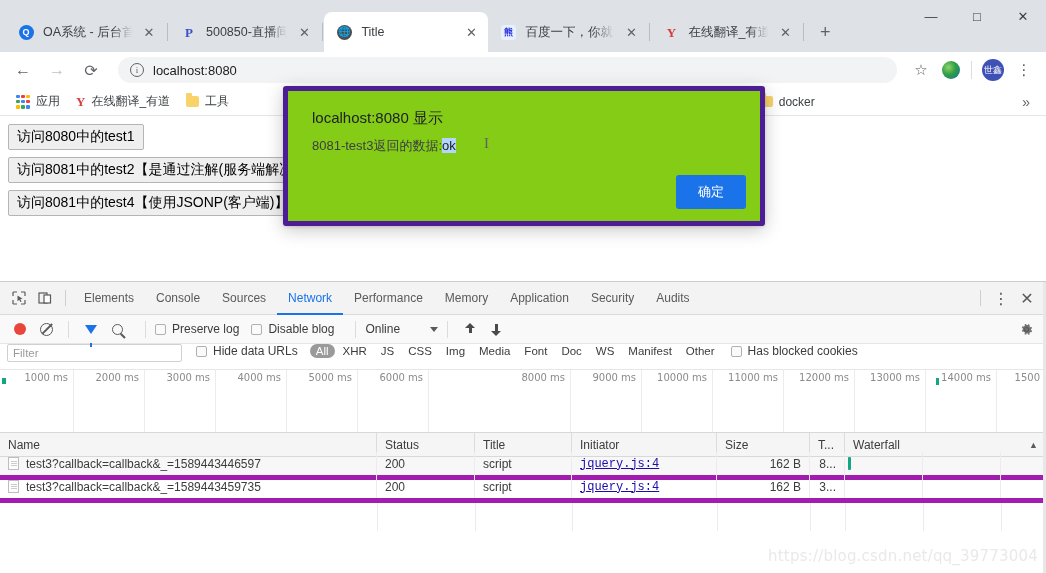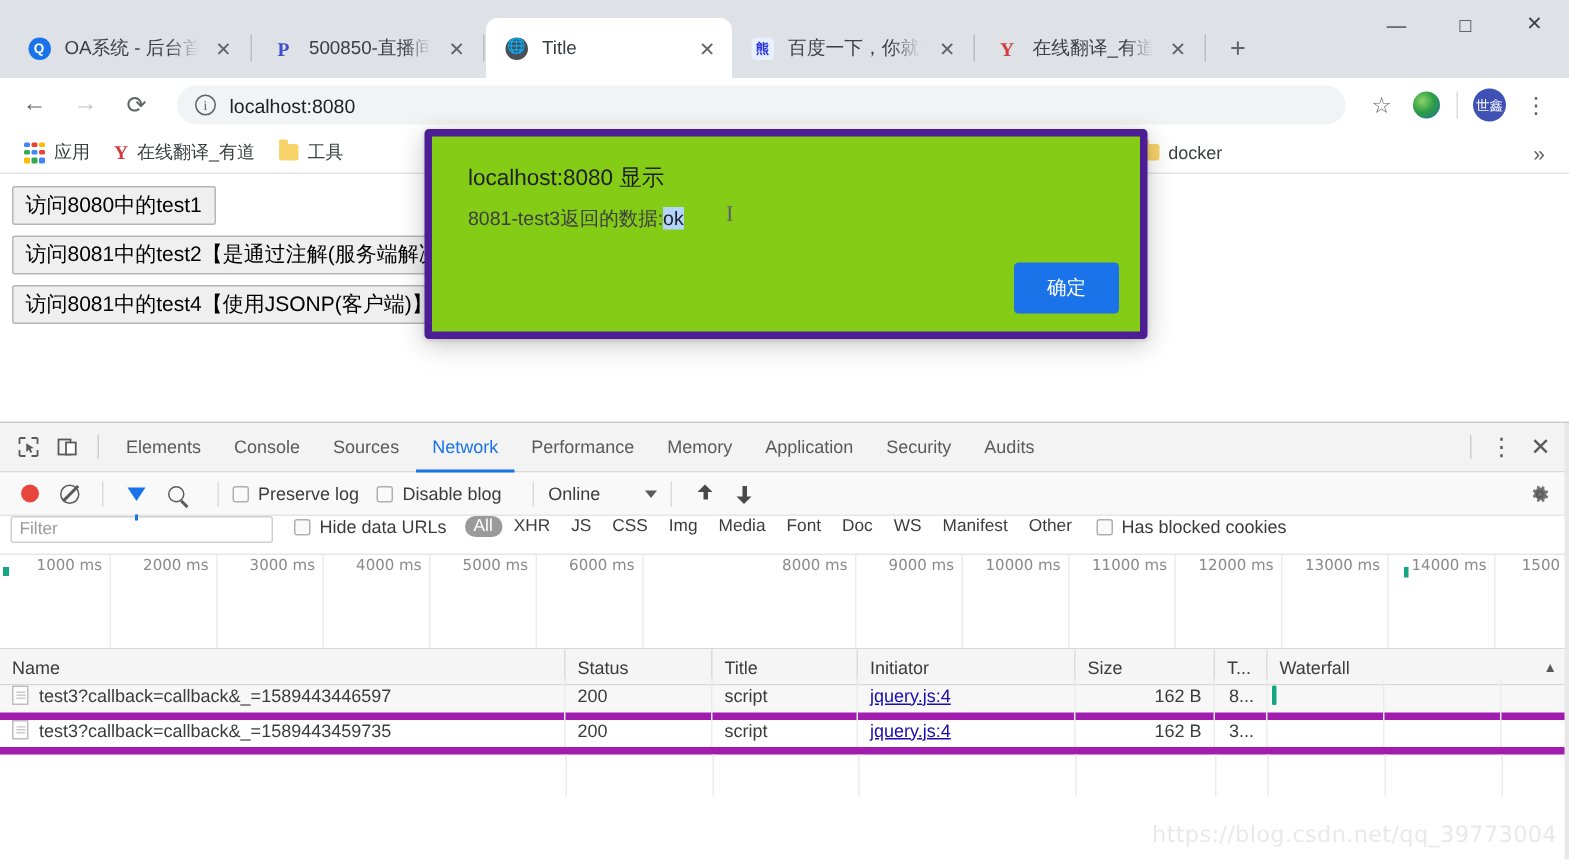--- a/index.html
+++ b/index.html
@@ -264,21 +264,21 @@
   .dt-td { padding:0 8px; border-right:1px solid #ececec; height:23px; display:flex; align-items:center; overflow:hidden; white-space:nowrap;}
   .dt-td.right { justify-content:flex-end; }
   .doc-ico {
     width:11px;height:13px;background:#fdfdfd;border:1px solid #bdbdbd;margin-right:7px;flex:0 0 11px;
     position:relative;
   }
   .doc-ico:after{
     content:""; position:absolute; left:2px; top:3px; width:6px; height:1px;
     box-shadow:0 0 0 0 #ccc, 0 2px 0 0 #ccc, 0 4px 0 0 #ccc; background:#ccc;
   }
-  .init-link { color:#1a0dab; text-decoration:underline; }
+  .init-link { color:#1a0dab; text-decoration:underline;font-family:Liberation Mono, monospace; }
   .sort-arrow { margin-left:auto; color:#5a5a5a; font-size:9px; }
   .wf-cell { position:relative; flex:1 1 auto; height:23px; }
   .wf-grid { position:absolute; top:0; bottom:0; border-right:1px solid #ececec; }
   .wf-bar { position:absolute; top:5px; width:3px; height:13px; background:#12a683; border-radius:1px; }
 
   .watermark {
     position:absolute; right:8px; bottom:8px;
     font-size:15px; color:#e9e9e9; letter-spacing:0.2px;
     font-family:"DejaVu Sans", sans-serif; pointer-events:none;
   }

